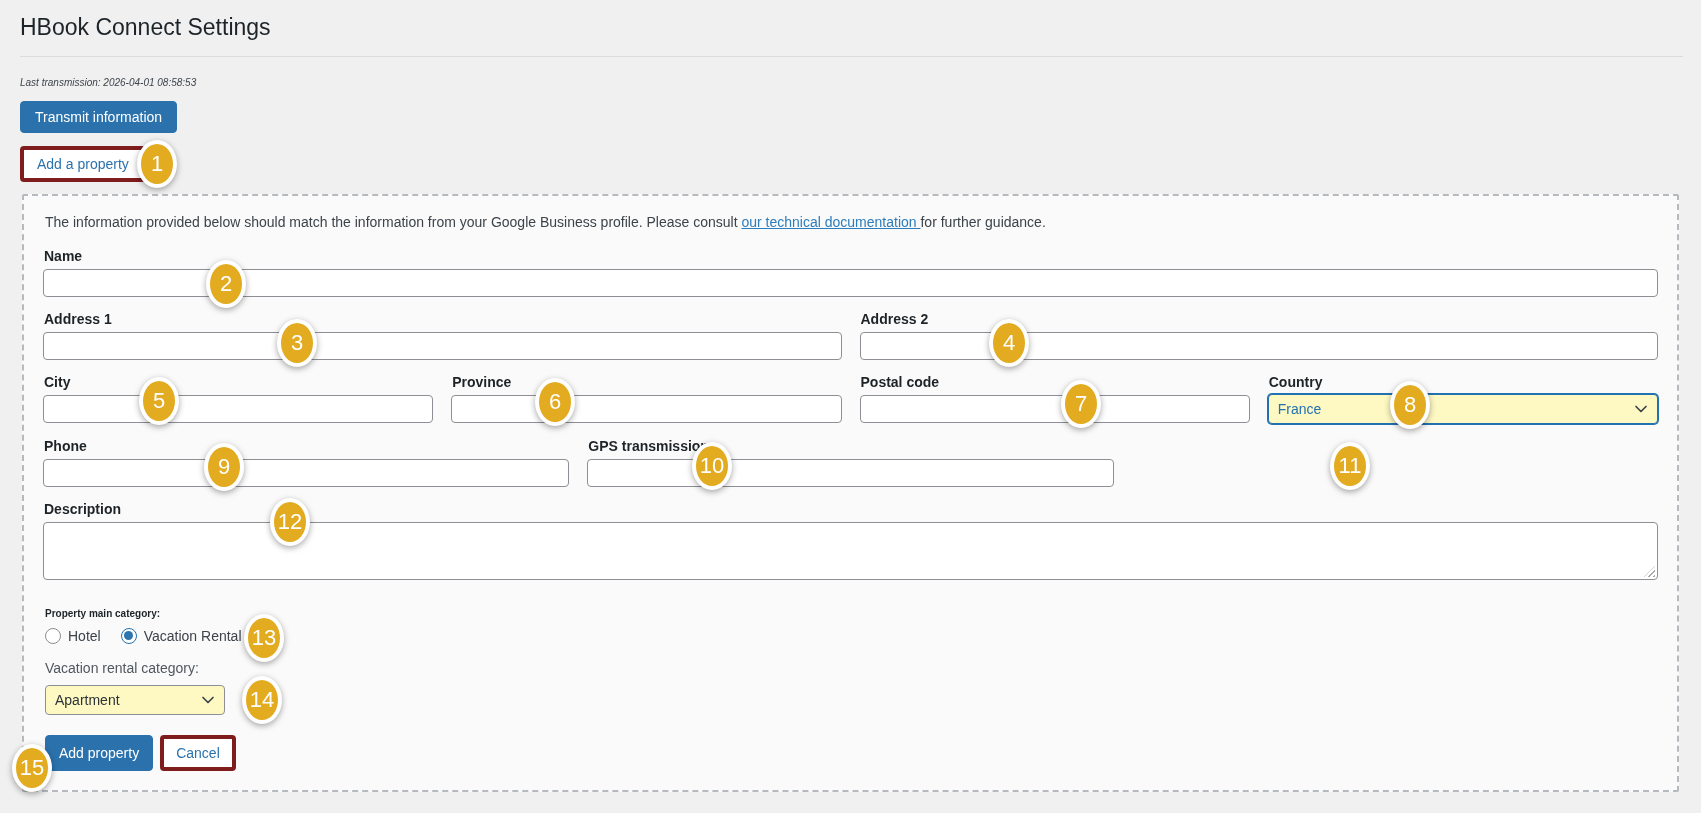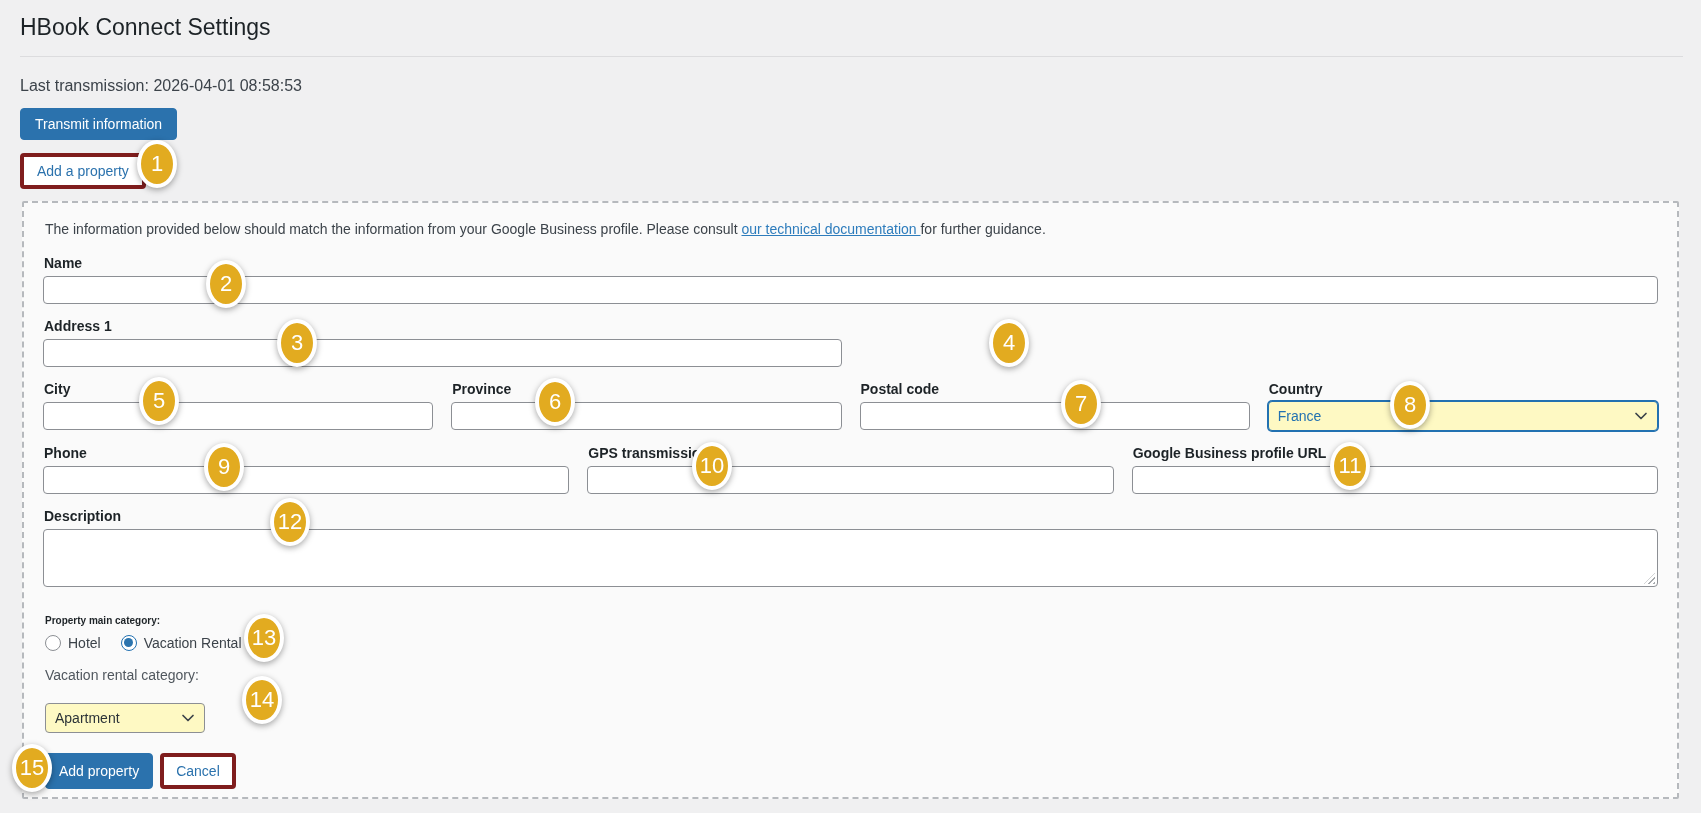--- a/index.html
+++ b/index.html
@@ -7,21 +7,21 @@
   body {
     width:1701px; height:813px; position:relative; overflow:hidden;
     background:#f0f0f1; color:#3c434a;
     font-family:"Liberation Sans","DejaVu Sans",sans-serif; font-size:14px;
   }
   .wrap { padding:6px 18px 0 18px; }
 
   h1.page-title { font-size:23px; line-height:1.2; font-weight:400; color:#1d2327; margin:8px 0 14px 2px; }
   .divider { border:none; border-top:1px solid #dcdcde; margin:0 0 0 2px; }
 
-  .last-transmission { margin:20px 0 0 2px; font-size:16px; color:#3c434a; }
+  .last-transmission { margin:20px 0 0 2px; font-size:10px; color:#3c434a;font-style:italic; }
 
   .btn { display:inline-block; border-radius:4px; font-size:14px; line-height:1; cursor:pointer;
          font-family:inherit; }
   .btn-primary { background:#2b72ad; border:1px solid #2b72ad; color:#fff; padding:8px 14px; }
   .btn-secondary { background:#fff; border:4px solid #7f1d1d; color:#2b72ad; padding:7px 13px; }
   .toolbar-row { margin:13px 0 0 2px; }
 
   .panel {
     margin:12px 0 0 4px; height:598px; width:1657px;
     border:2px dashed #b6b9bd; border-radius:2px; background:#fafafa;
@@ -64,21 +64,21 @@
   .radio-option { display:flex; align-items:center; gap:7px; cursor:pointer; color:#3c434a; }
   .radio {
     width:16px; height:16px; border-radius:50%; background:#fff; border:1px solid #8c8f94;
     display:inline-flex; align-items:center; justify-content:center; flex:0 0 auto;
   }
   .radio.checked { border-color:#2271b1; }
   .radio.checked::after { content:""; width:9px; height:9px; border-radius:50%; background:#2b74ae; }
 
   .vr-group { margin:16px 0 0 2px; }
   .vr-group .vr-label { color:#50575e; font-weight:400; }
-  .vr-select { width:160px; margin-top:20px; }
+  .vr-select { width:180px; margin-top:9px; }
 
   .actions { margin:20px 0 0 2px; display:flex; gap:7px; }
   .actions .btn-primary { padding:8px 13px; }
   .actions .btn-secondary { padding:7px 12px; }
 
   
   .badge {
     position:absolute; width:40px; height:48px; border-radius:50%;
     background:#e2ab20; border:4px solid #fff;
     box-shadow:0 2px 6px rgba(0,0,0,.35);
@@ -108,20 +108,24 @@
     <div class="form-row cols-1" style="margin-top:0;">
       <div class="field">
         <label>Name</label>
         <input class="text-input" type="text" value="" style="">
       </div>
     </div>
 
     <div class="form-row cols-2">
       <div class="field">
         <label>Address 1</label>
+        <input class="text-input" type="text" value="" style="">
+      </div>
+      <div class="field">
+        <label>Address 2</label>
         <input class="text-input" type="text" value="" style="">
       </div>
     </div>
 
     <div class="form-row cols-4">
       <div class="field">
         <label>City</label>
         <input class="text-input" type="text" value="" style="">
       </div>
       <div class="field">
@@ -145,24 +149,20 @@
       </div>
     </div>
 
     <div class="form-row cols-3">
       <div class="field">
         <label>Phone</label>
         <input class="text-input" type="text" value="" style="">
       </div>
       <div class="field">
         <label>GPS transmission</label>
-        <input class="text-input" type="text" value="" style="">
-      </div>
-      <div class="field">
-        <label>Google Business profile URL</label>
         <input class="text-input" type="text" value="" style="">
       </div>
     </div>
 
     <div class="form-row cols-1">
       <div class="field">
         <label>Description</label>
         <div class="textarea-wrap">
           <textarea class="text-area" style=""></textarea>
           <span class="resize-handle"></span>

